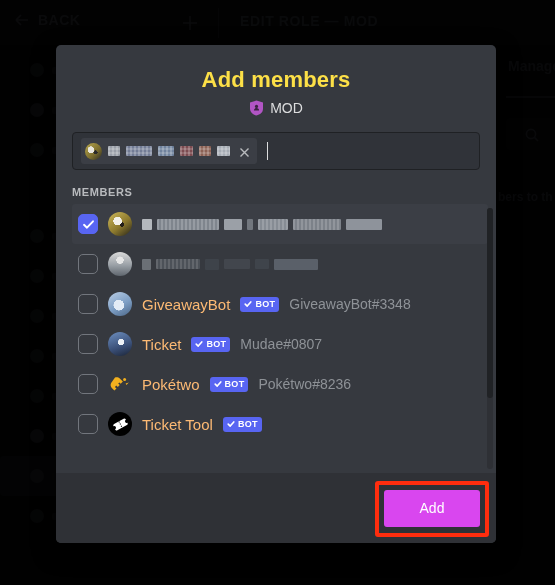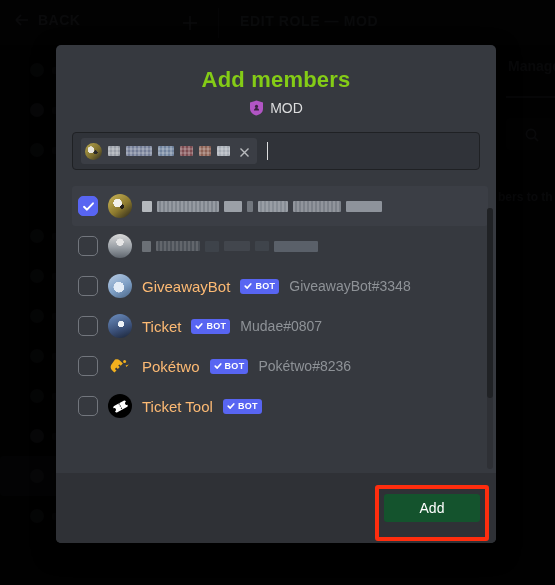--- a/index.html
+++ b/index.html
@@ -89,21 +89,21 @@
     width: 440px; height: 498px;
     background: #36393f;
     border-radius: 5px;
     display: flex; flex-direction: column;
     overflow: hidden;
     box-shadow: 0 8px 22px rgba(0,0,0,.6);
   }
 
   .modal-head { padding: 22px 16px 0; text-align: center; flex: none; }
   .modal-title {
-    color: #84cc16; font-size: 22px; font-weight: bold; letter-spacing: .2px;
+    color: #fde047; font-size: 22px; font-weight: bold; letter-spacing: .2px;
   }
   .role-line {
     margin-top: 7px;
     display: flex; align-items: flex-start; justify-content: center; gap: 6px;
   }
   .role-shield { width: 15px; height: 16px; display: block; }
   .role-name { color: #dcddde; font-size: 14px; font-weight: 500; }
 
   .search-wrap { padding: 16px 16px 0; flex: none; }
   .search-box {
@@ -263,23 +263,23 @@
     display: flex; align-items: center; justify-content: flex-end;
     gap: 4px; padding: 0 16px;
   }
   .btn-cancel {
     color: #ffffff; font-size: 14px; font-weight: 500;
     padding: 2px 16px; background: none; border: none; cursor: pointer;
     font-family: inherit;
   }
   .add-wrap { position: relative; }
   .btn-add {
-    background: #14532d; color: #ffffff;
+    background: #d946ef; color: #ffffff;
     border: none; border-radius: 3px;
-    width: 96px; height: 28px;
+    width: 96px; height: 37px;
     font-size: 14px; font-weight: 500; cursor: pointer;
     font-family: inherit;
   }
   .highlight-box {
     position: absolute; left: -9px; top: -9px;
     width: 114px; height: 56px;
     border: 4px solid #ff2d0e;
     border-radius: 3px;
     pointer-events: none;
   }
@@ -402,20 +402,21 @@
             <svg width="13" height="13" viewBox="0 0 13 13" stroke="#b9bbbe" stroke-width="1.4">
               <path d="M2.5 2.5l8 8M10.5 2.5l-8 8"></path>
             </svg>
           </span>
         </div>
         <span class="caret"></span>
       </div>
     </div>
 
     <div class="list-region">
+      <div class="section-label">MEMBERS</div>
 
       <div class="rows">
 
         <div class="row active">
           <span class="cbox on">
             <svg width="13" height="13" viewBox="0 0 13 13" fill="none" stroke="#fff" stroke-width="1.9" stroke-linecap="round" stroke-linejoin="round">
               <path d="M2 6.8L5 9.7 11 3.3"></path>
             </svg>
           </span>
           <span class="avatar av-dog"></span>

